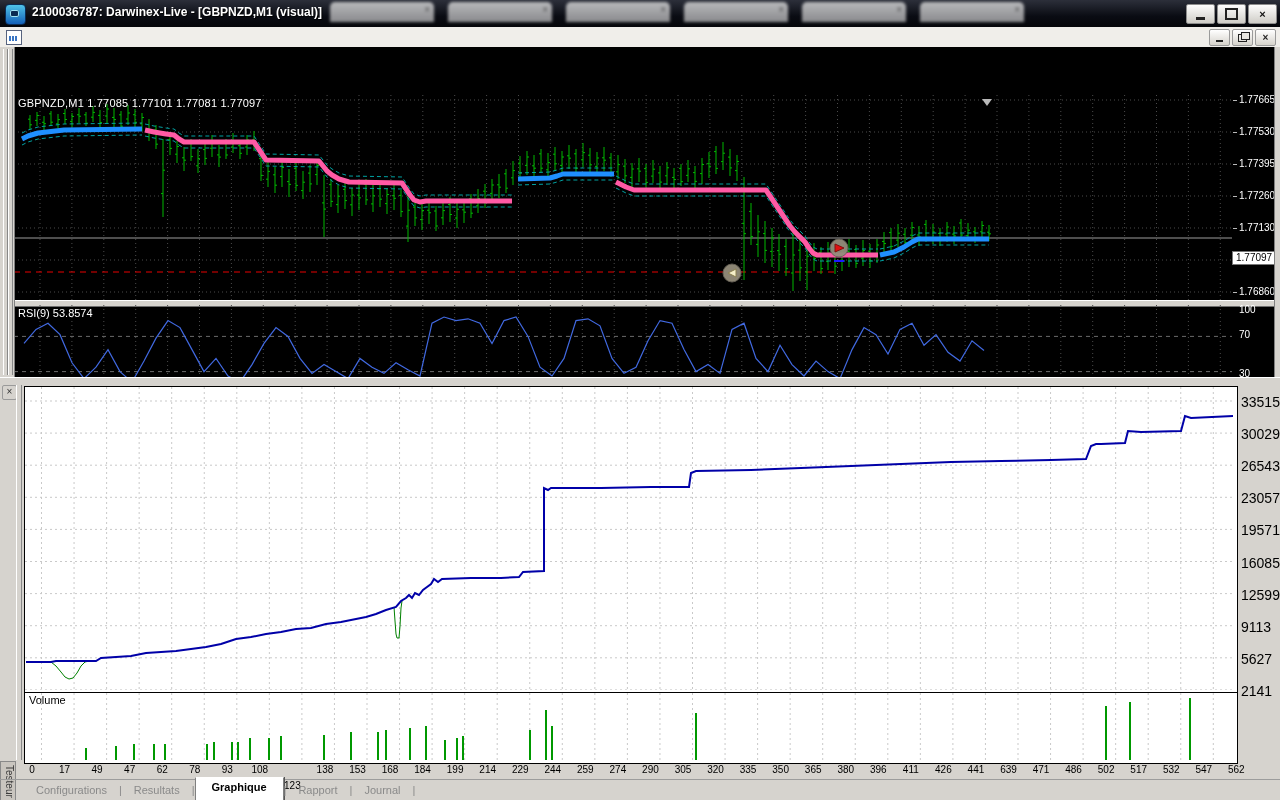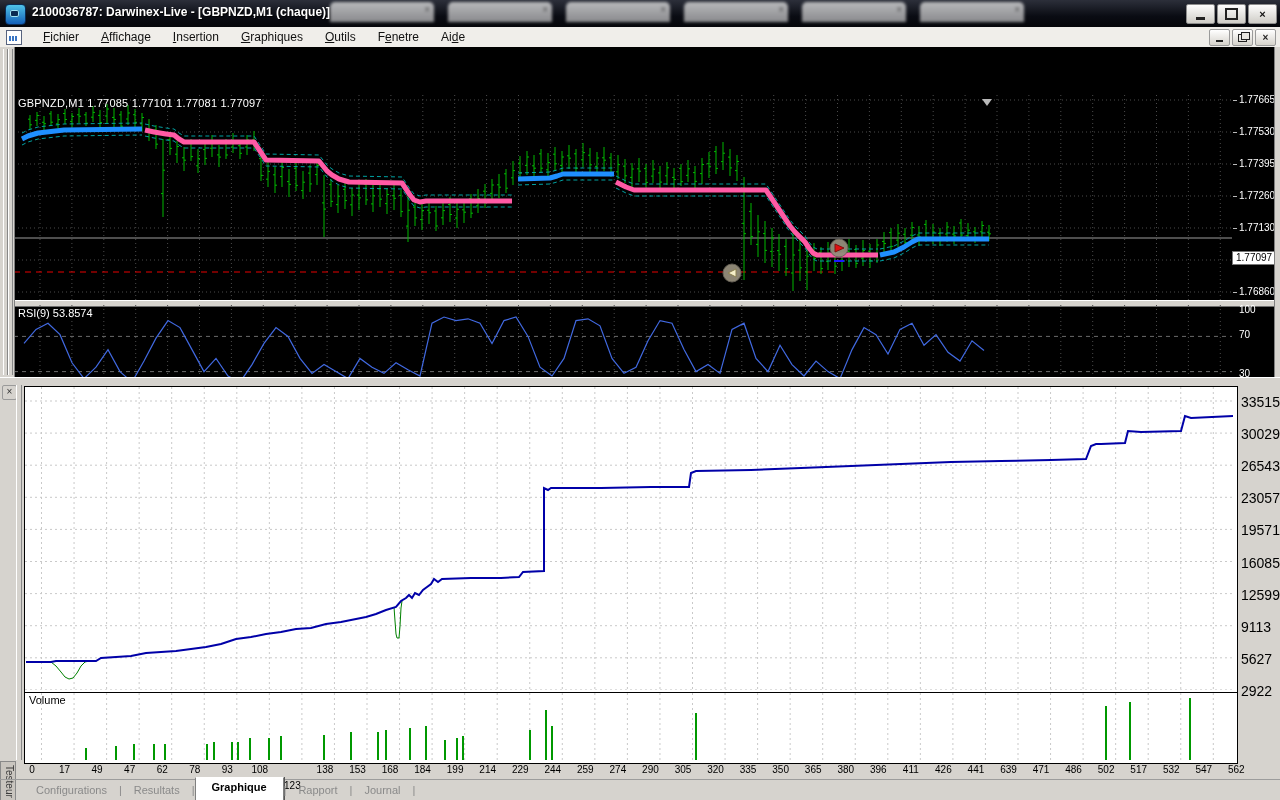--- a/index.html
+++ b/index.html
@@ -65,21 +65,21 @@
   .tab-sep{color:#8a8a8a;font-size:11px;}
   .tab.active{background:#fff;color:#000;font-weight:bold;border:1px solid #808080;border-bottom:none;border-top-color:#fff;box-shadow:1px 0 0 #555;padding:3px 16px;margin-top:-2px;height:17px;}
 </style>
 </head>
 <body>
 
 <div id="root">
 
   <div class="titlebar">
     <span class="app-icon"></span>
-    <span class="win-title">2100036787: Darwinex-Live - [GBPNZD,M1 (chaque)]</span>
+    <span class="win-title">2100036787: Darwinex-Live - [GBPNZD,M1 (visual)]</span>
     <div class="bg-tabs" id="bg-tabs">
         <div class="bg-tab"></div>
         <div class="bg-tab"></div>
         <div class="bg-tab"></div>
         <div class="bg-tab"></div>
         <div class="bg-tab"></div>
         <div class="bg-tab"></div>
       </div>
     <div class="win-controls">
       <div class="winbtn">
@@ -87,29 +87,20 @@
         </div>
       <div class="winbtn">
           <div class="glyph-max"></div>
         </div>
       <div class="winbtn">×</div>
     </div>
   </div>
 
   <div class="menubar">
     <span class="doc-icon"></span>
-    <div id="menus" style="display:flex;">
-        <div class="menu-item"><u>F</u>ichier</div>
-        <div class="menu-item"><u>A</u>ffichage</div>
-        <div class="menu-item"><u>I</u>nsertion</div>
-        <div class="menu-item"><u>G</u>raphiques</div>
-        <div class="menu-item"><u>O</u>utils</div>
-        <div class="menu-item">F<u>e</u>netre</div>
-        <div class="menu-item">Ai<u>d</u>e</div>
-      </div>
     <div class="mdi-controls">
       <div class="mdibtn">
           <div class="g-min"></div>
         </div>
       <div class="mdibtn">
           <div class="g-restore"></div>
         </div>
       <div class="mdibtn">×</div>
     </div>
   </div>
@@ -852,21 +843,21 @@
     <div id="tester-y-axis">
         <div class="t-axis-label" style="left:1241px;top:11px;">33515</div>
         <div class="t-axis-label" style="left:1241px;top:43.1px;">30029</div>
         <div class="t-axis-label" style="left:1241px;top:75.2px;">26543</div>
         <div class="t-axis-label" style="left:1241px;top:107.30000000000001px;">23057</div>
         <div class="t-axis-label" style="left:1241px;top:139.4px;">19571</div>
         <div class="t-axis-label" style="left:1241px;top:171.5px;">16085</div>
         <div class="t-axis-label" style="left:1241px;top:203.60000000000002px;">12599</div>
         <div class="t-axis-label" style="left:1241px;top:235.70000000000002px;">9113</div>
         <div class="t-axis-label" style="left:1241px;top:267.8px;">5627</div>
-        <div class="t-axis-label" style="left:1241px;top:299.90000000000003px;">2922</div>
+        <div class="t-axis-label" style="left:1241px;top:299.90000000000003px;">2141</div>
       </div>
 
     <div class="volume-box">
       <div class="vol-label">Volume</div>
       <svg id="volume-svg" width="1210" height="68">
           <line x1="16.5" y1="0" x2="16.5" y2="68" stroke="#c9c9c9" stroke-width="1" stroke-dasharray="2,3"></line>
           <line x1="49.05" y1="0" x2="49.05" y2="68" stroke="#c9c9c9" stroke-width="1" stroke-dasharray="2,3"></line>
           <line x1="81.6" y1="0" x2="81.6" y2="68" stroke="#c9c9c9" stroke-width="1" stroke-dasharray="2,3"></line>
           <line x1="114.14999999999999" y1="0" x2="114.14999999999999" y2="68" stroke="#c9c9c9" stroke-width="1" stroke-dasharray="2,3"></line>
           <line x1="146.7" y1="0" x2="146.7" y2="68" stroke="#c9c9c9" stroke-width="1" stroke-dasharray="2,3"></line>

